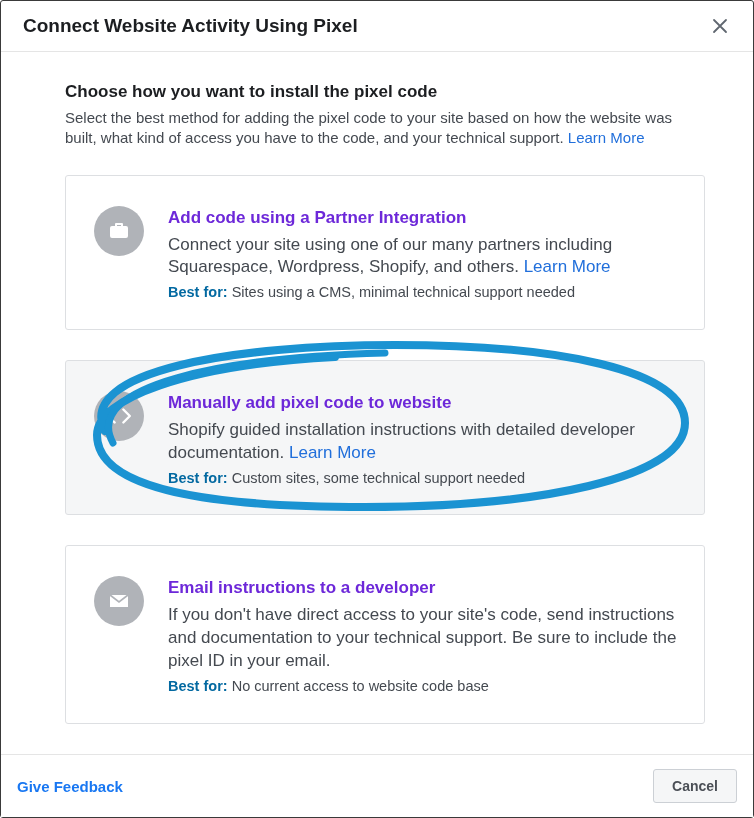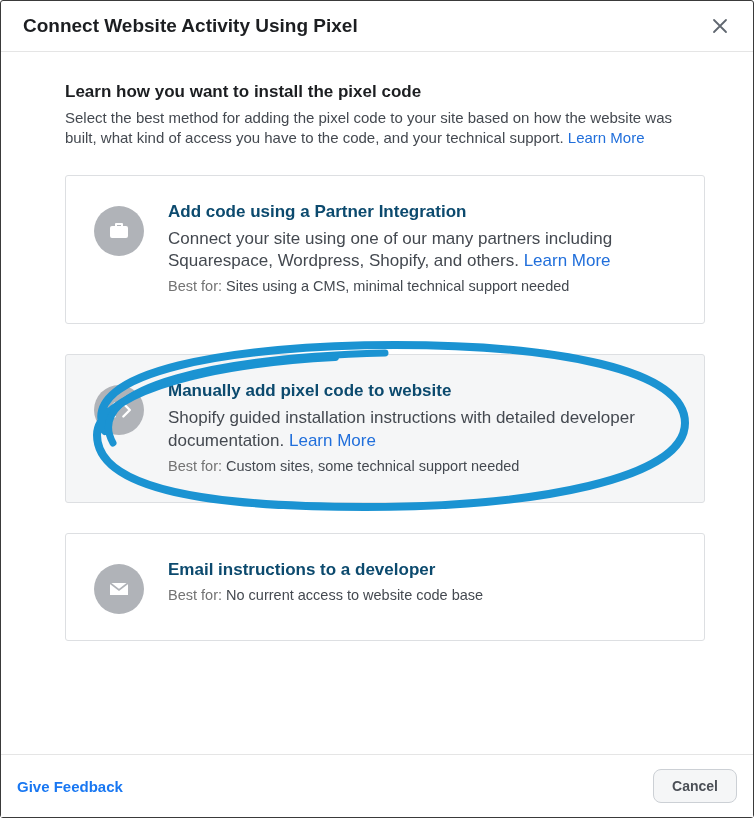--- a/index.html
+++ b/index.html
@@ -37,32 +37,32 @@
     display: flex; padding: 26px 22px 26px 28px; gap: 24px; cursor: pointer;
   }
   .card.selected { background: #f5f6f7; }
   .icon-circle {
     width: 50px; height: 50px; min-width: 50px; border-radius: 50%;
     background: #b0b3b8; display: flex; align-items: center; justify-content: center;
     color: #fff;
     margin-top: 4px;
   }
   .card-body { flex: 1; }
-  .card-title { font-size: 17px; font-weight: bold; color: #0c4a6e; margin-bottom: 6px; }
+  .card-title { font-size: 17px; font-weight: bold; color: #6d28d9; margin-bottom: 6px; margin-top: 6px; }
   .card-desc { font-size: 17px; color: #444950; line-height: 1.35; margin-bottom: 4px; }
   .best-for { font-size: 14.5px; color: #444950; line-height: 1.35; }
-  .best-for strong { font-weight: normal; color: #737373; }
+  .best-for strong { font-weight: bold; color: #0369a1; }
   .footer {
     border-top: 1px solid #e5e5e5; padding: 14px 16px;
     display: flex; align-items: center; justify-content: space-between; background: #fff;
   }
   .feedback-link { font-size: 15px; font-weight: bold; color: #1877f2; cursor: pointer; }
   .cancel-btn {
     border: 1px solid #ccd0d5; background: #f5f6f7; color: #4b4f56;
-    font-size: 14px; font-weight: bold; padding: 8px 18px; border-radius: 8px; cursor: pointer;
+    font-size: 14px; font-weight: bold; padding: 8px 18px; border-radius: 3px; cursor: pointer;
   }
 
   
   .annotation {
     position: absolute;
     pointer-events: none;
     left: -30px;
     top: 156px;
     width: 660px;
     height: 190px;
@@ -80,21 +80,21 @@
       <svg width="16" height="16" viewBox="0 0 16 16">
         <path d="M2 2 L14 14 M14 2 L2 14" stroke="#606770" stroke-width="1.8" fill="none" stroke-linecap="round"></path>
       </svg>
     </div>
   </div>
 
   <div class="body-wrap">
     <div class="body">
 
       <div>
-        <div class="intro-title">Learn how you want to install the pixel code</div>
+        <div class="intro-title">Choose how you want to install the pixel code</div>
         <div class="intro-text">
           <span>Select the best method for adding the pixel code to your site based on how the website was built, what kind of access you have to the code, and your technical support. </span><span class="link">Learn More</span>
         </div>
       </div>
 
       <div class="options">
 
         <svg class="annotation" viewBox="0 0 660 190">
           <g fill="none" stroke-linecap="round">
             <path d="M 70 100
@@ -146,20 +146,23 @@
         <div class="card">
           <div class="icon-circle">
             <svg width="24" height="24" viewBox="0 0 24 24" fill="#fff">
               <path d="M3 6h18v12H3z" fill="#fff"></path>
               <path d="M3 6l9 7 9-7" fill="none" stroke="#b0b3b8" stroke-width="1.6"></path>
               <rect x="3" y="6" width="18" height="12" fill="none" stroke="#b0b3b8" stroke-width="0"></rect>
             </svg>
           </div>
           <div class="card-body">
             <div class="card-title">Email instructions to a developer</div>
+            <div class="card-desc">
+              <span>If you don't have direct access to your site's code, send instructions and documentation to your technical support. Be sure to include the pixel ID in your email.</span>
+            </div>
             <div class="best-for">
               <strong>Best for:</strong><span> No current access to website code base</span>
             </div>
           </div>
         </div>
 
       </div>
 
       <div style="height:20px"></div>
     </div>

